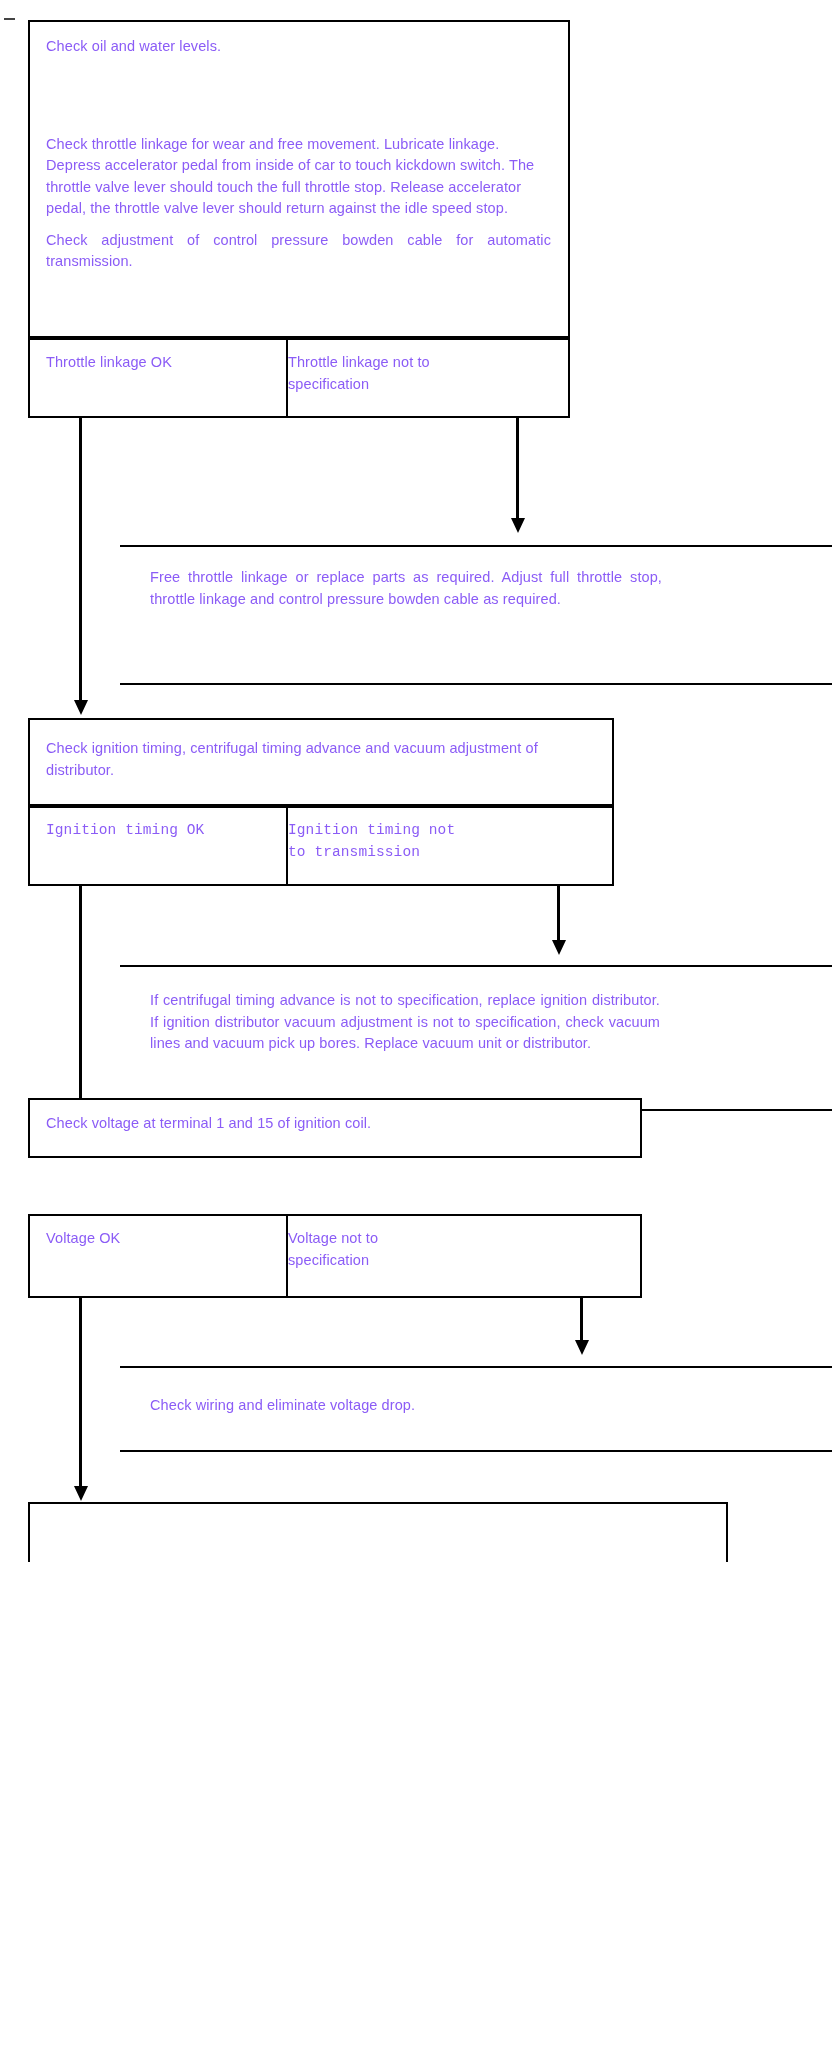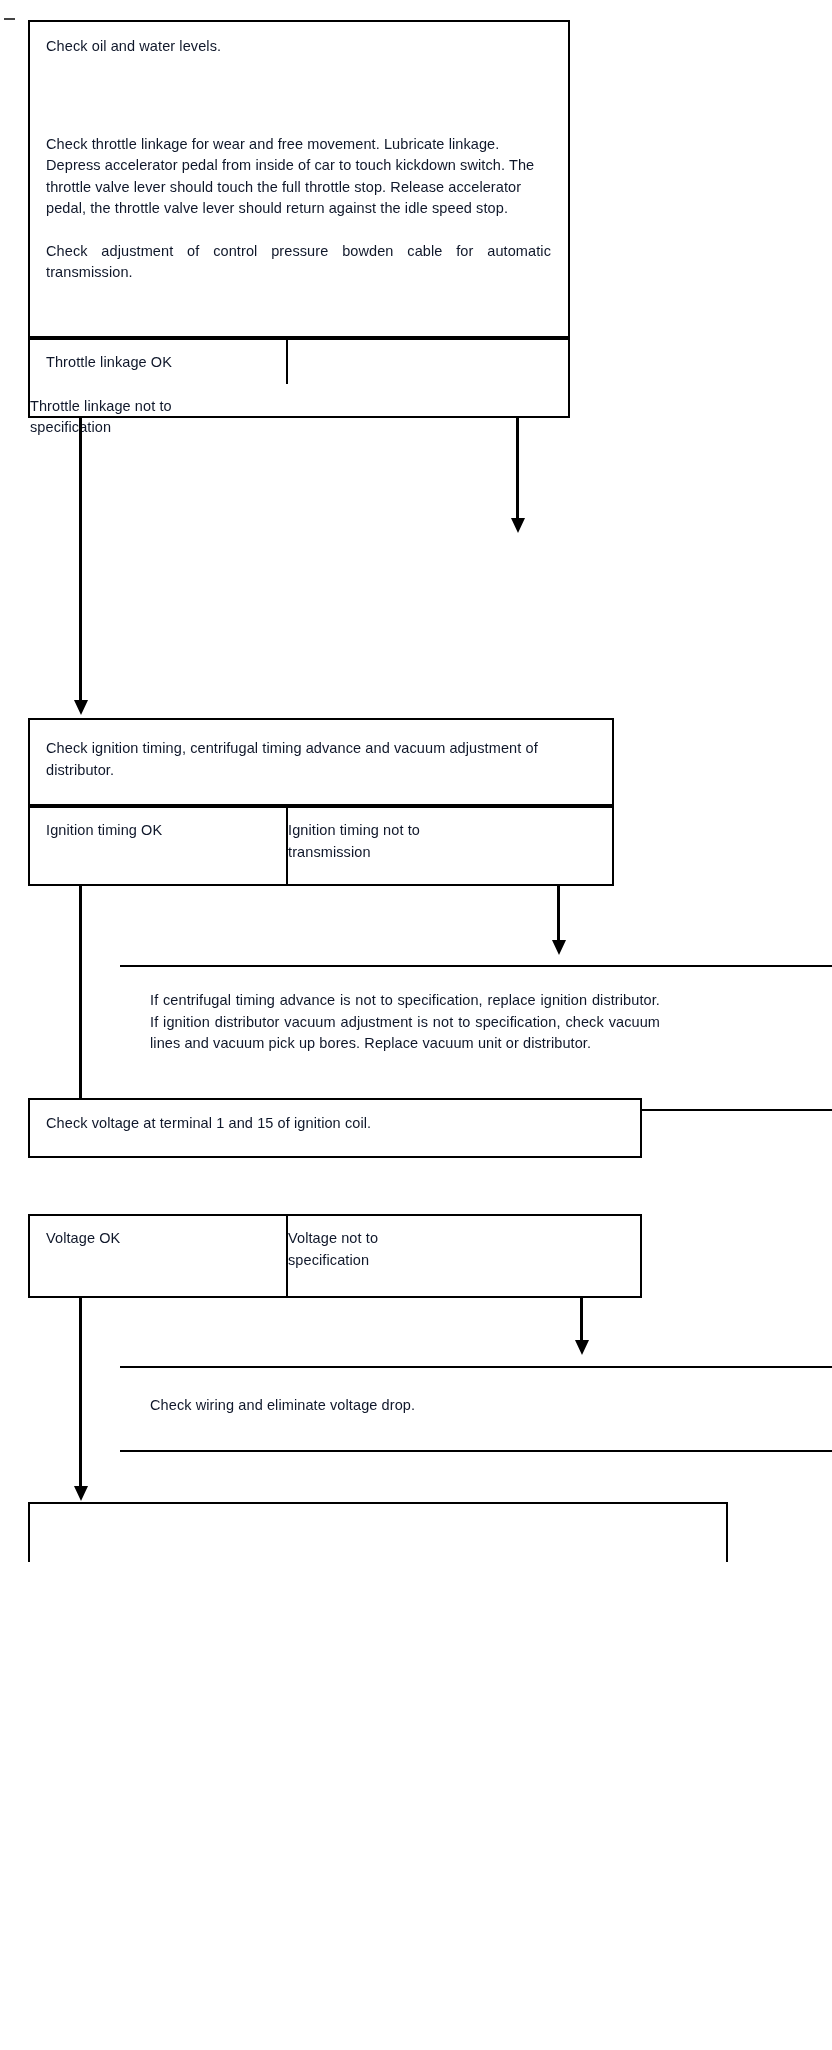--- a/index.html
+++ b/index.html
@@ -17,21 +17,21 @@
     width: 832px;
     height: 2050px;
     background: #ffffff;
     overflow: hidden;
   }
 
   
   .txt {
     font-size: 14.5px;
     line-height: 21.5px;
-    color: #0f172a;
+    color: #8b5cf6;
     letter-spacing: 0.1px;
   }
   .just { text-align: justify; text-justify: inter-word; }
 
   
   .corner-tick {
     position: absolute;
     background: #444;
   }
 
@@ -88,47 +88,52 @@
 <body>
 
 <div id="page">
 
   <div class="corner-tick" style="left:4px; top:18px; width:11px; height:2px;"></div>
 
   <div class="box" style="left:28px; top:20px; width:542px; height:318px;">
     <div class="box-inner">
       <div class="txt" style="margin-top:4px;">Check oil and water levels.</div>
       <div class="txt" style="margin-top:76px;">Check throttle linkage for wear and free movement. Lubricate linkage. Depress accelerator pedal from inside of car to touch kickdown switch. The throttle valve lever should touch the full throttle stop. Release accelerator pedal, the throttle valve lever should return against the idle speed stop.</div>
-      <div class="txt just" style="margin-top:21px; width:505px;">Check adjustment of control pressure bowden cable for automatic transmission.</div>
+      <div class="txt just" style="margin-top:10px; width:505px;">Check adjustment of control pressure bowden cable for automatic transmission.</div>
     </div>
   </div>
 
-  <div class="dec-row" style="left:28px; top:338px; width:542px; height:80px;flex-direction:column;">
+  <div class="dec-row" style="left:28px; top:338px; width:542px; height:80px;">
     <div class="dec-cell left">
       <div class="txt">Throttle linkage OK</div>
     </div>
     <div class="dec-cell right">
       <div class="txt" style="width:185px;">Throttle linkage not to specification</div>
     </div>
   </div>
 
   <div class="vline" style="left:79px; top:418px; height:286px;"></div>
   <div class="arrowhead" style="left:73.5px; top:700px;"></div>
 
   <div class="vline" style="left:516px; top:418px; height:104px;"></div>
   <div class="arrowhead" style="left:510.5px; top:518px;"></div>
 
+  <div class="ruled" style="left:120px; top:545px; width:712px; height:140px;">
+    <div class="ruled-inner">
+      <div class="txt just" style="width:512px;">Free throttle linkage or replace parts as required. Adjust full throttle stop, throttle linkage and control pressure bowden cable as required.</div>
+    </div>
+  </div>
 
   <div class="box" style="left:28px; top:718px; width:586px; height:88px;">
     <div class="box-inner" style="padding-top:18px;">
       <div class="txt" style="width:545px;">Check ignition timing, centrifugal timing advance and vacuum adjustment of distributor.</div>
     </div>
   </div>
 
-  <div class="dec-row" style="left:28px; top:806px; width:586px; height:80px;">
+  <div class="dec-row" style="left:28px; top:806px; width:586px; height:80px;font-family:Liberation Mono, monospace;">
     <div class="dec-cell left">
       <div class="txt">Ignition timing OK</div>
     </div>
     <div class="dec-cell right">
       <div class="txt" style="width:185px;">Ignition timing not to transmission</div>
     </div>
   </div>
 
   <div class="vline" style="left:79px; top:886px; height:254px;"></div>
   <div class="arrowhead" style="left:73.5px; top:1136px;"></div>

